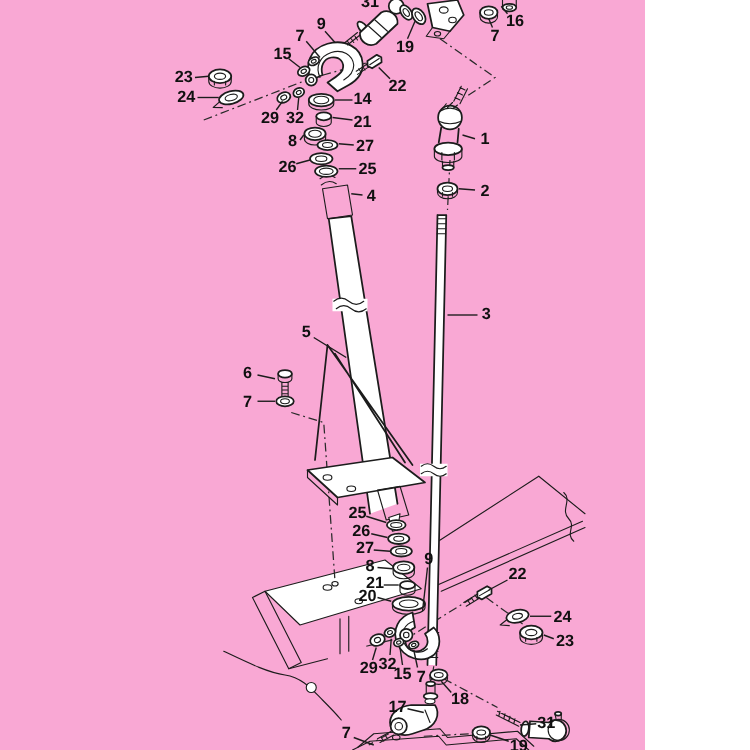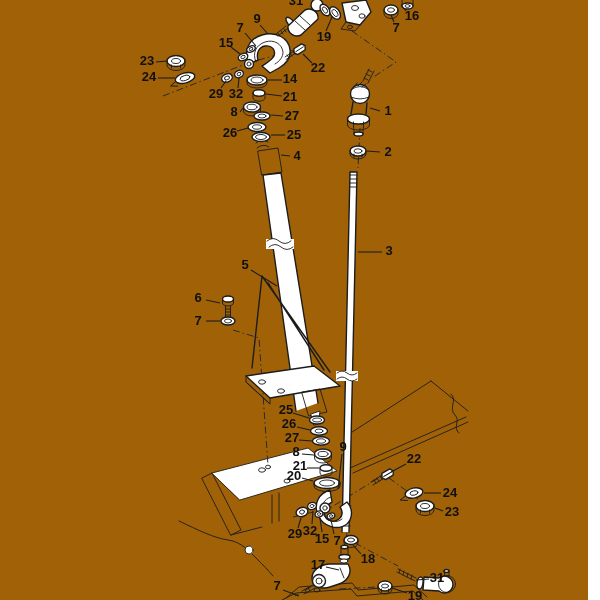--- a/index.html
+++ b/index.html
@@ -1,16 +1,16 @@
 <!DOCTYPE html>
 <html><head>
 <meta charset="utf-8">
 <style>
   html,body{margin:0;padding:0;background:#fff;}
-  #stage{position:relative;width:588px;height:600px;background:#a16207;overflow:hidden;
+  #stage{position:relative;width:516px;height:600px;background:#f9a8d4;overflow:hidden;
          font-family:"Liberation Sans",sans-serif;}
   svg{display:block;}
   .part{stroke:#1c1c1c;stroke-width:1.4;fill:none;stroke-linecap:round;stroke-linejoin:round;}
   .pf{fill:#fff;}
   .thin{stroke-width:0.9;}
   .dash{stroke:#2a2a2a;stroke-width:1;fill:none;stroke-dasharray:7 3 1.5 3;}
   .leader{stroke:#1c1c1c;stroke-width:1.1;}
   .callout{font:bold 13px "Liberation Sans",sans-serif;fill:#101010;
            text-anchor:middle;dominant-baseline:middle;}
 </style>

